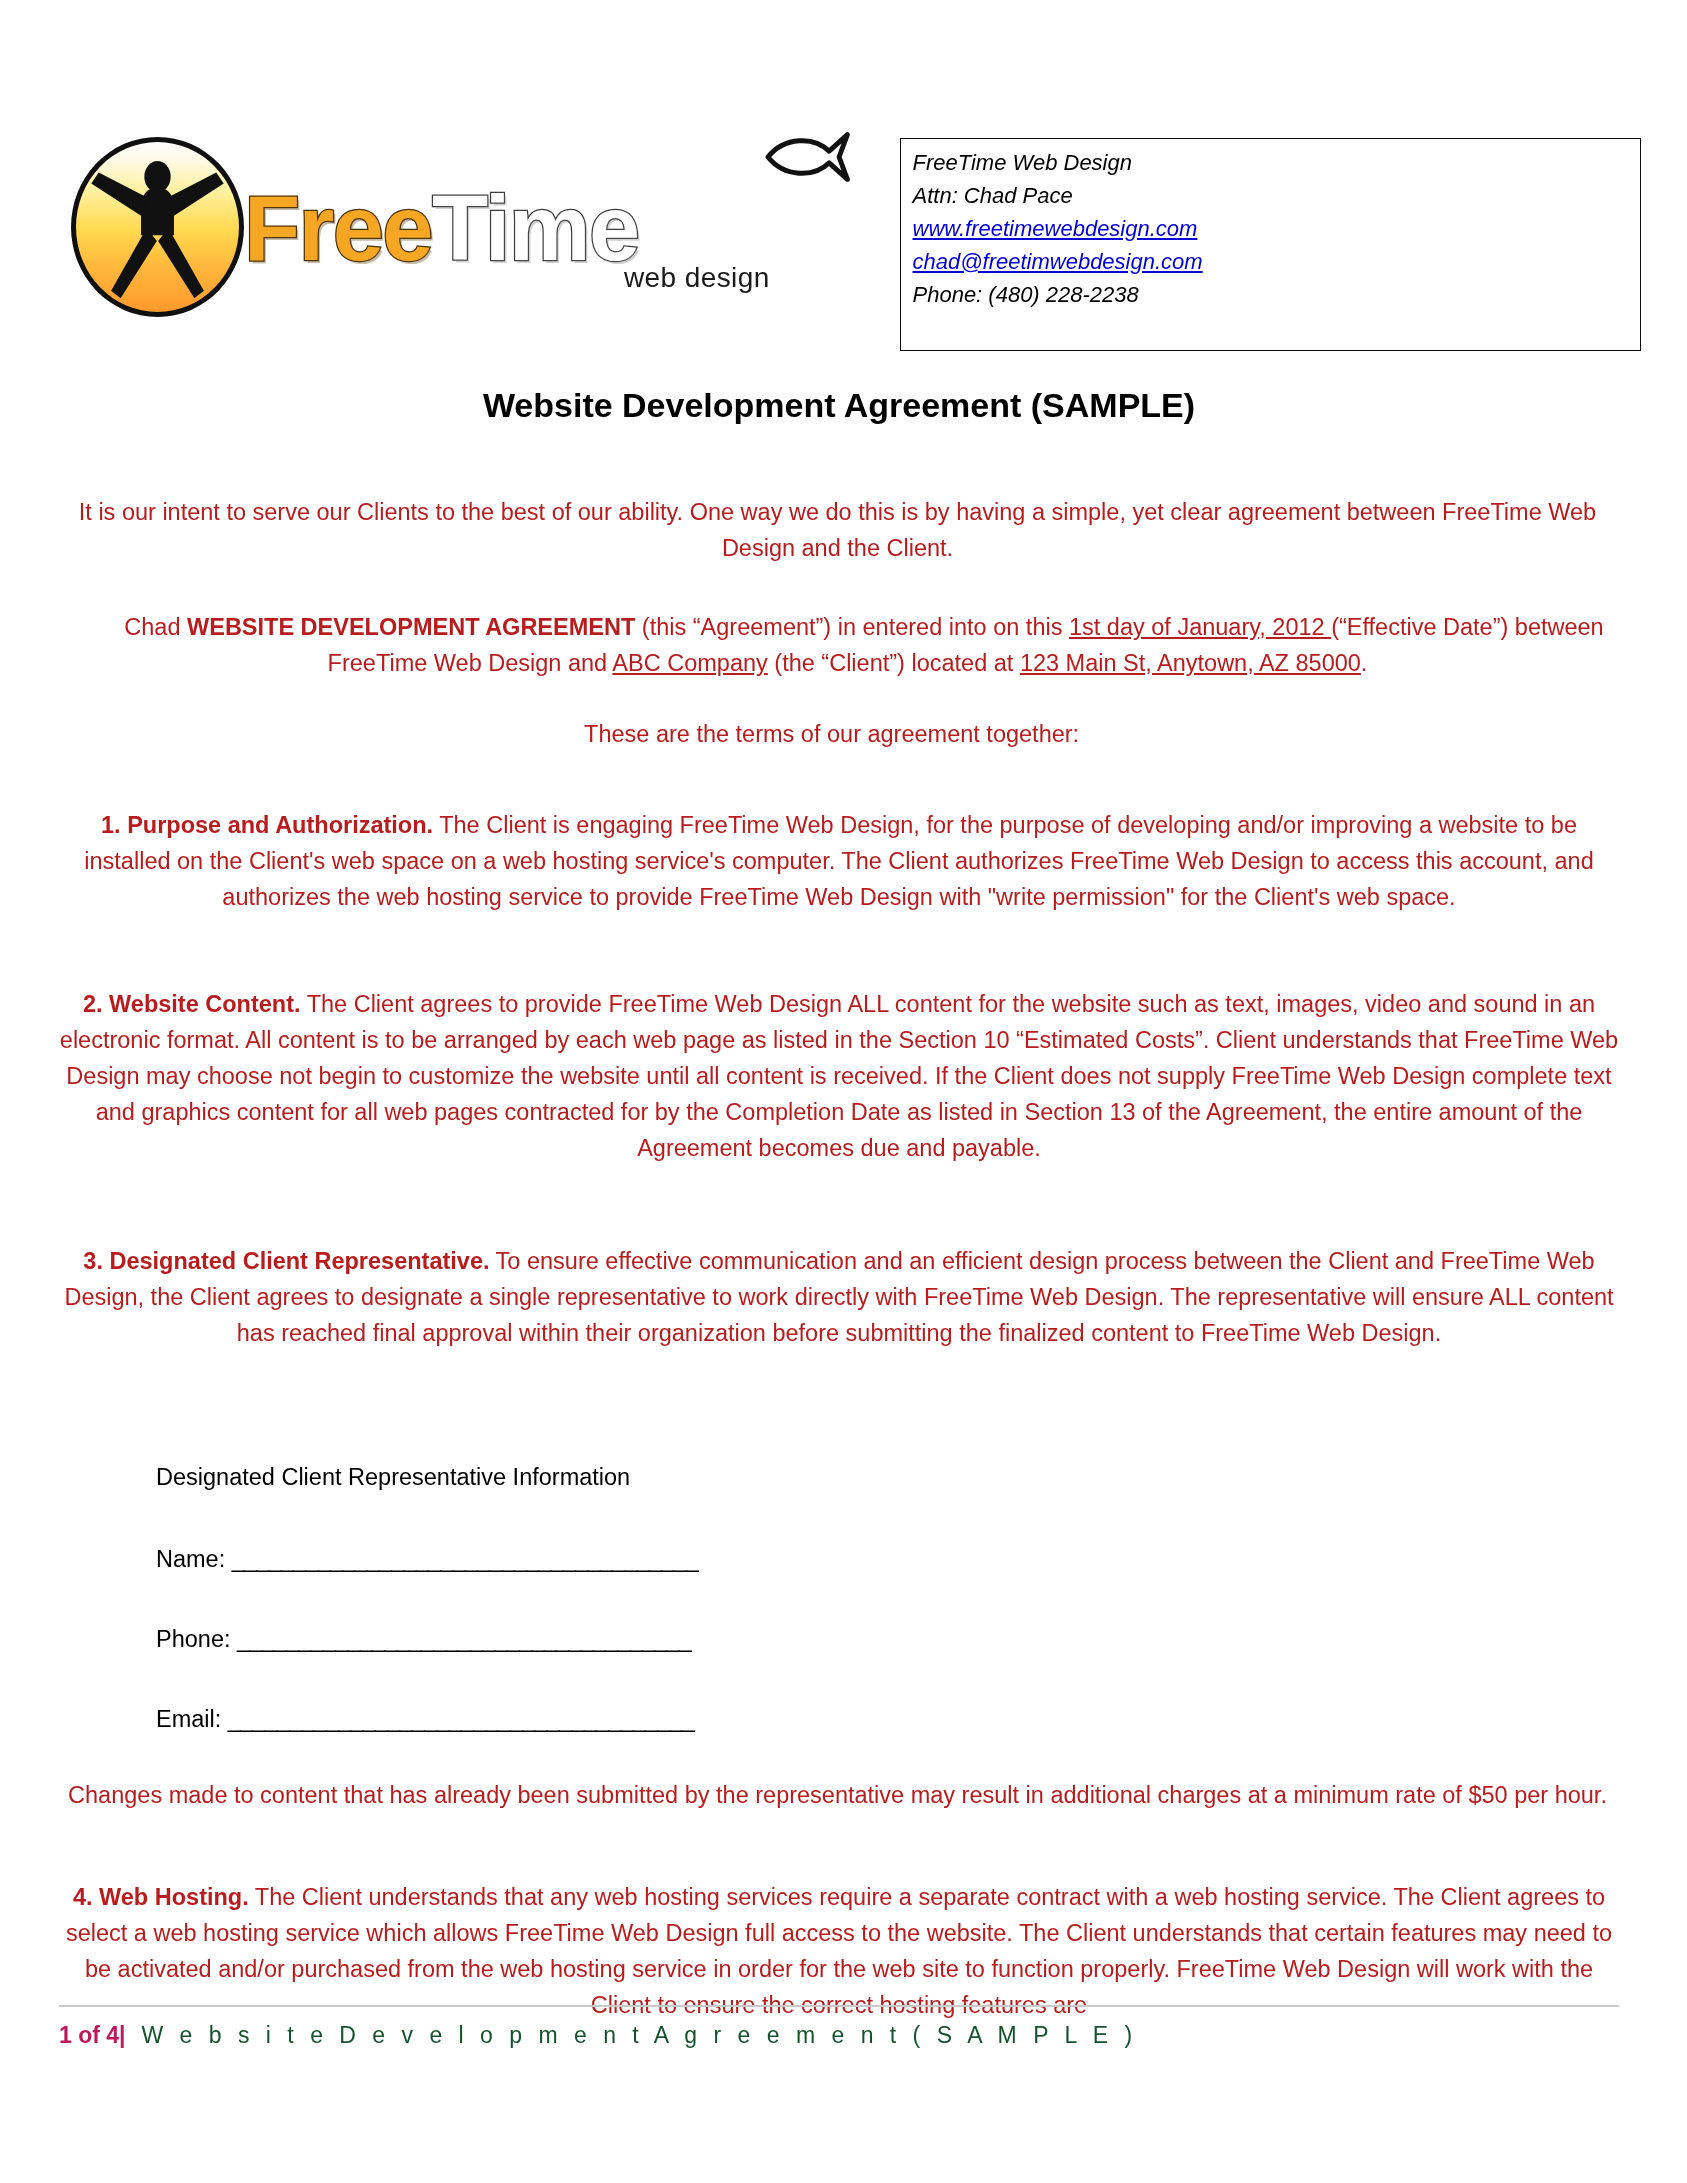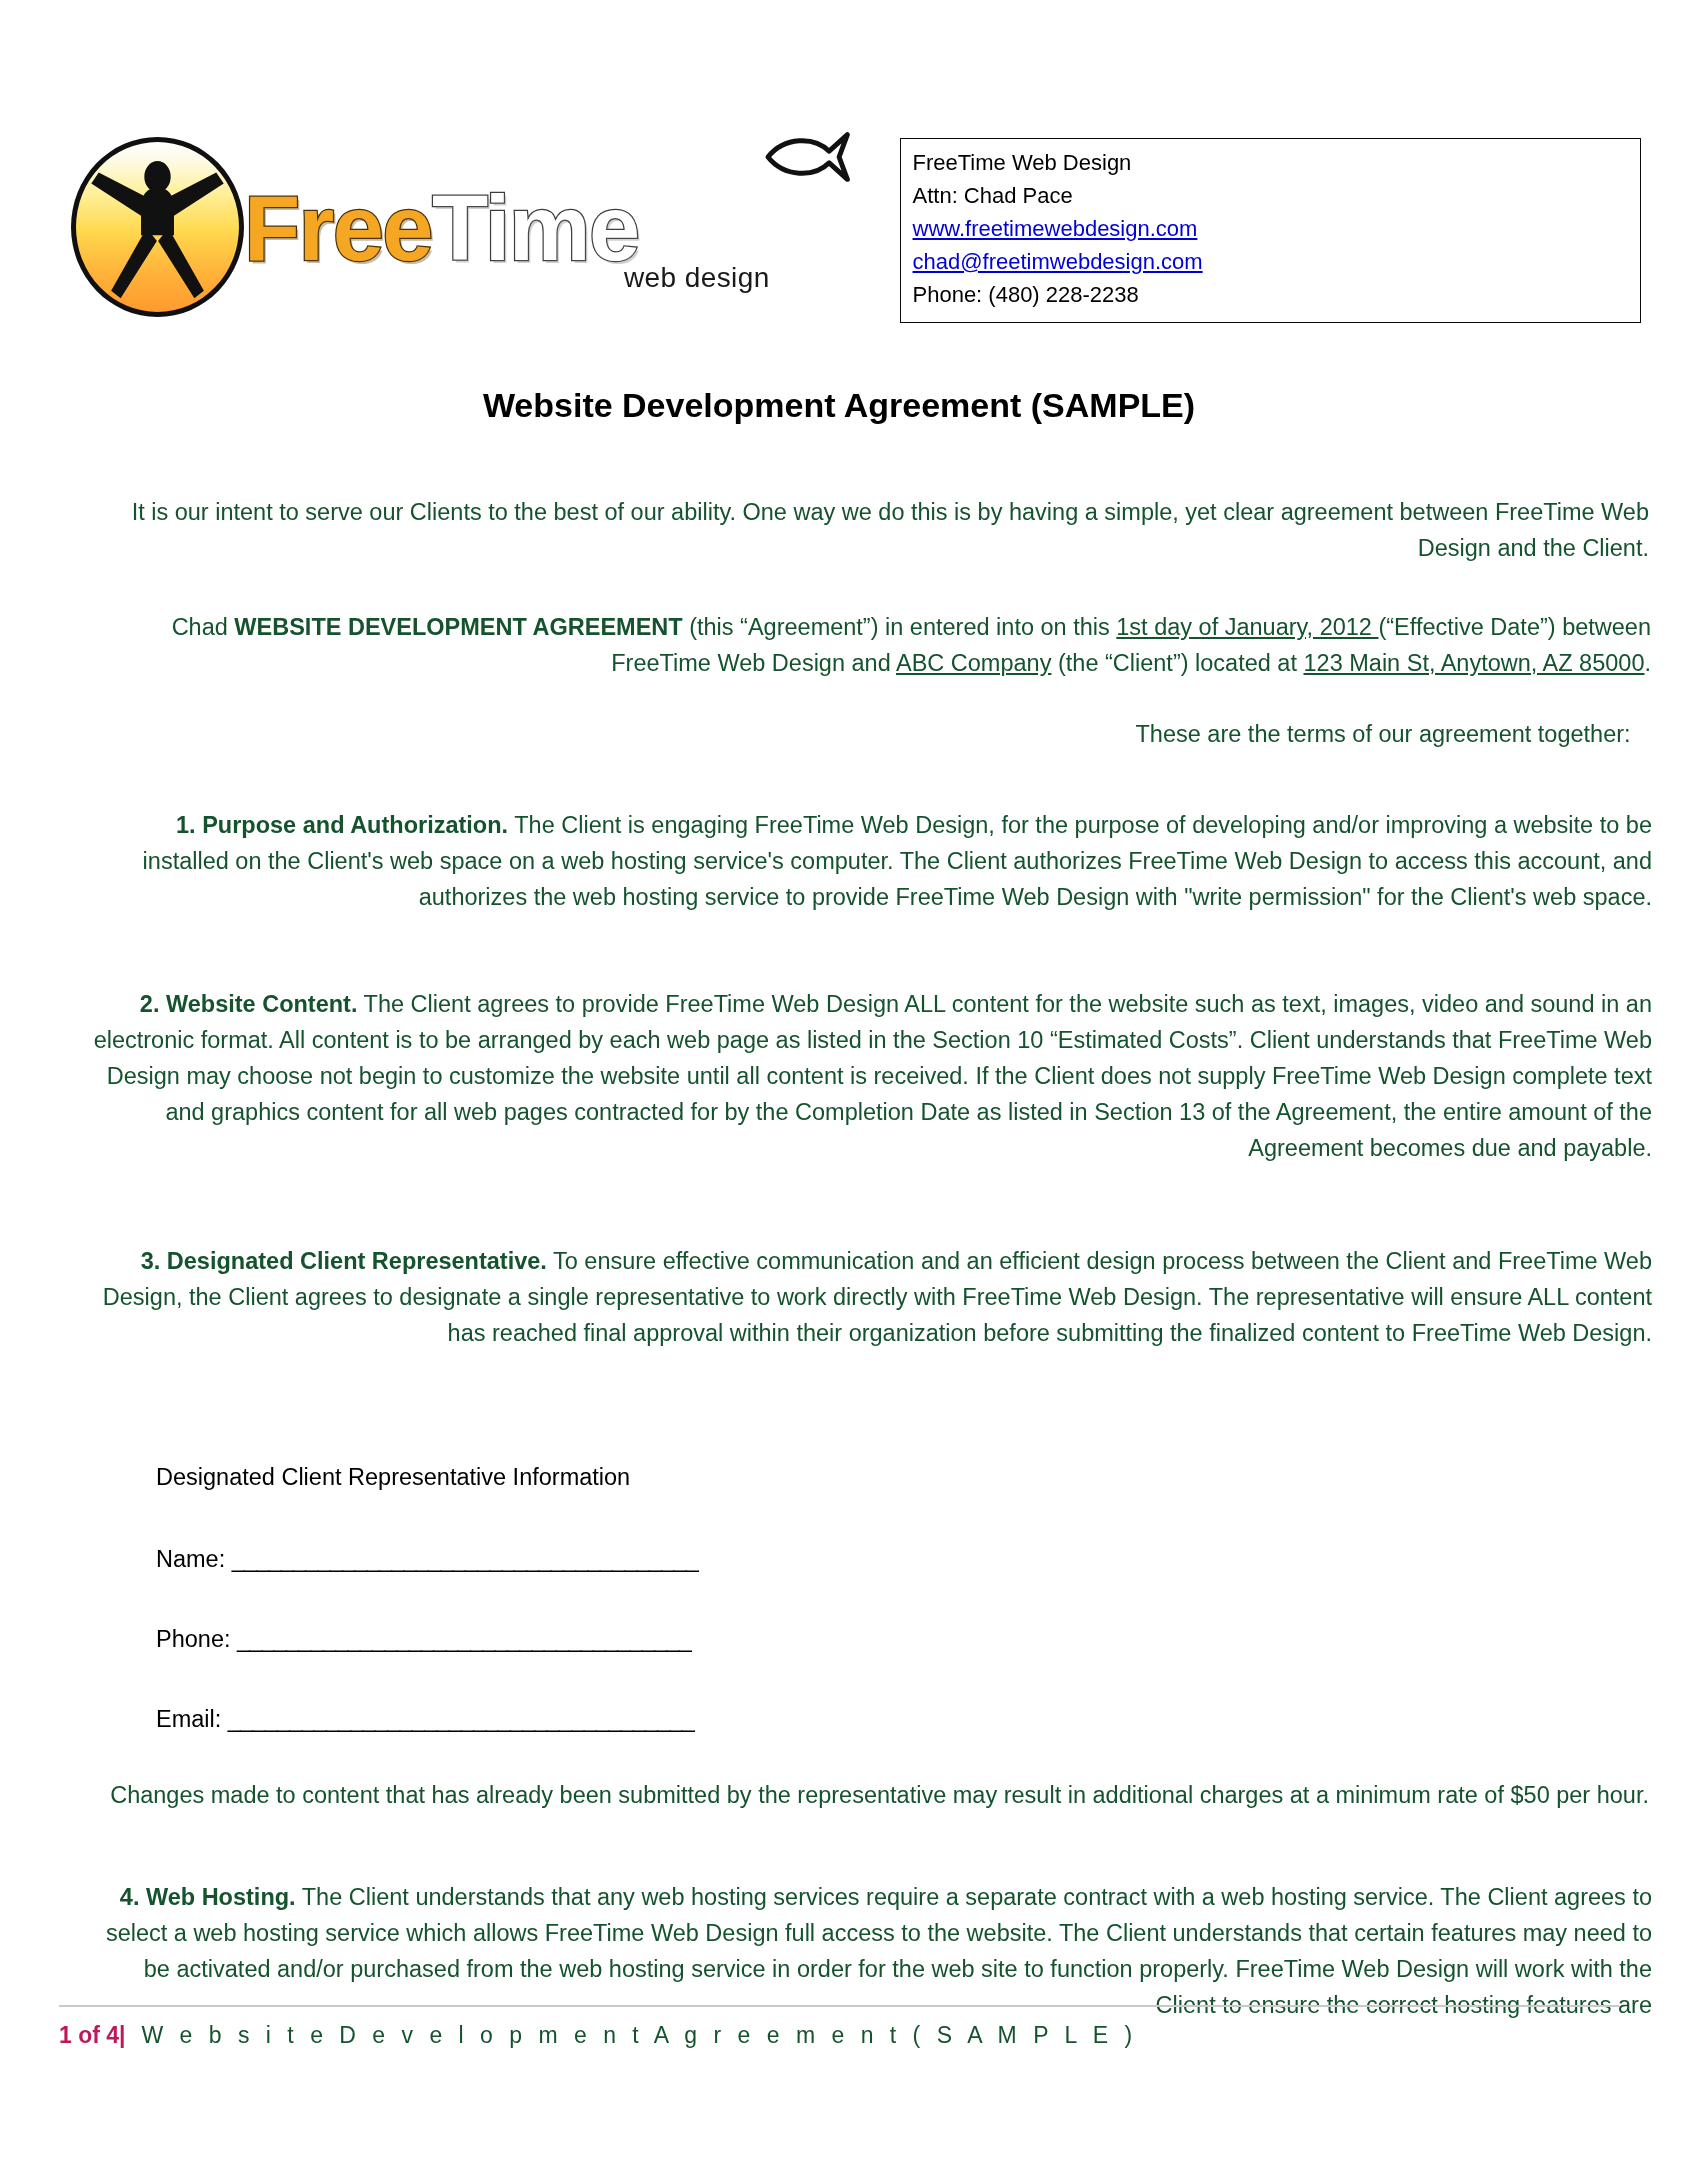--- a/index.html
+++ b/index.html
@@ -111,24 +111,25 @@
     white-space: nowrap;
     font-weight: 500;
   }
 
   
   .contact-box {
     position: absolute;
     left: 900px;
     top: 138px;
     width: 741px;
-    height: 185px;
+    height: 213px;
     border: 1.6px solid #0a0a0a;
     box-sizing: border-box;
     padding: 6.6px 0 0 11.5px;
+    font-style: italic;
   }
   .contact-line {
     font-size: 22px;
     line-height: 33px;
     color: #000000;
     white-space: nowrap;
   }
   .contact-link {
     color: #0000d8;
     text-decoration: underline;
@@ -151,23 +152,22 @@
     text-align: center;
     font-size: 34px;
     font-weight: bold;
     letter-spacing: 0px;
   }
 
   .para {
     position: absolute;
     font-size: 23.5px;
     line-height: 36px;
-    text-align: right;
-    color: #14532d;
-    margin-left: 33px;
+    text-align: center;
+    color: #b91c1c;
   }
   .para b { font-weight: bold; }
   .u { text-decoration: underline; }
 
   .p-intro  { left: 0;    top: 470px;  width: 1557px; }
   .p-agree  { left: 18px; top: 585px;  width: 1541px; text-indent: 33px; }
   .p-terms  { left: 6.6px;  top: 692px;  width: 1532px; }
   .p-s1     { left: 0;    top: 783px;  width: 1560px; }
   .p-s2     { left: 0;    top: 962px; width: 1560px; }
   .p-s3     { left: 0;    top: 1219px; width: 1560px; }

